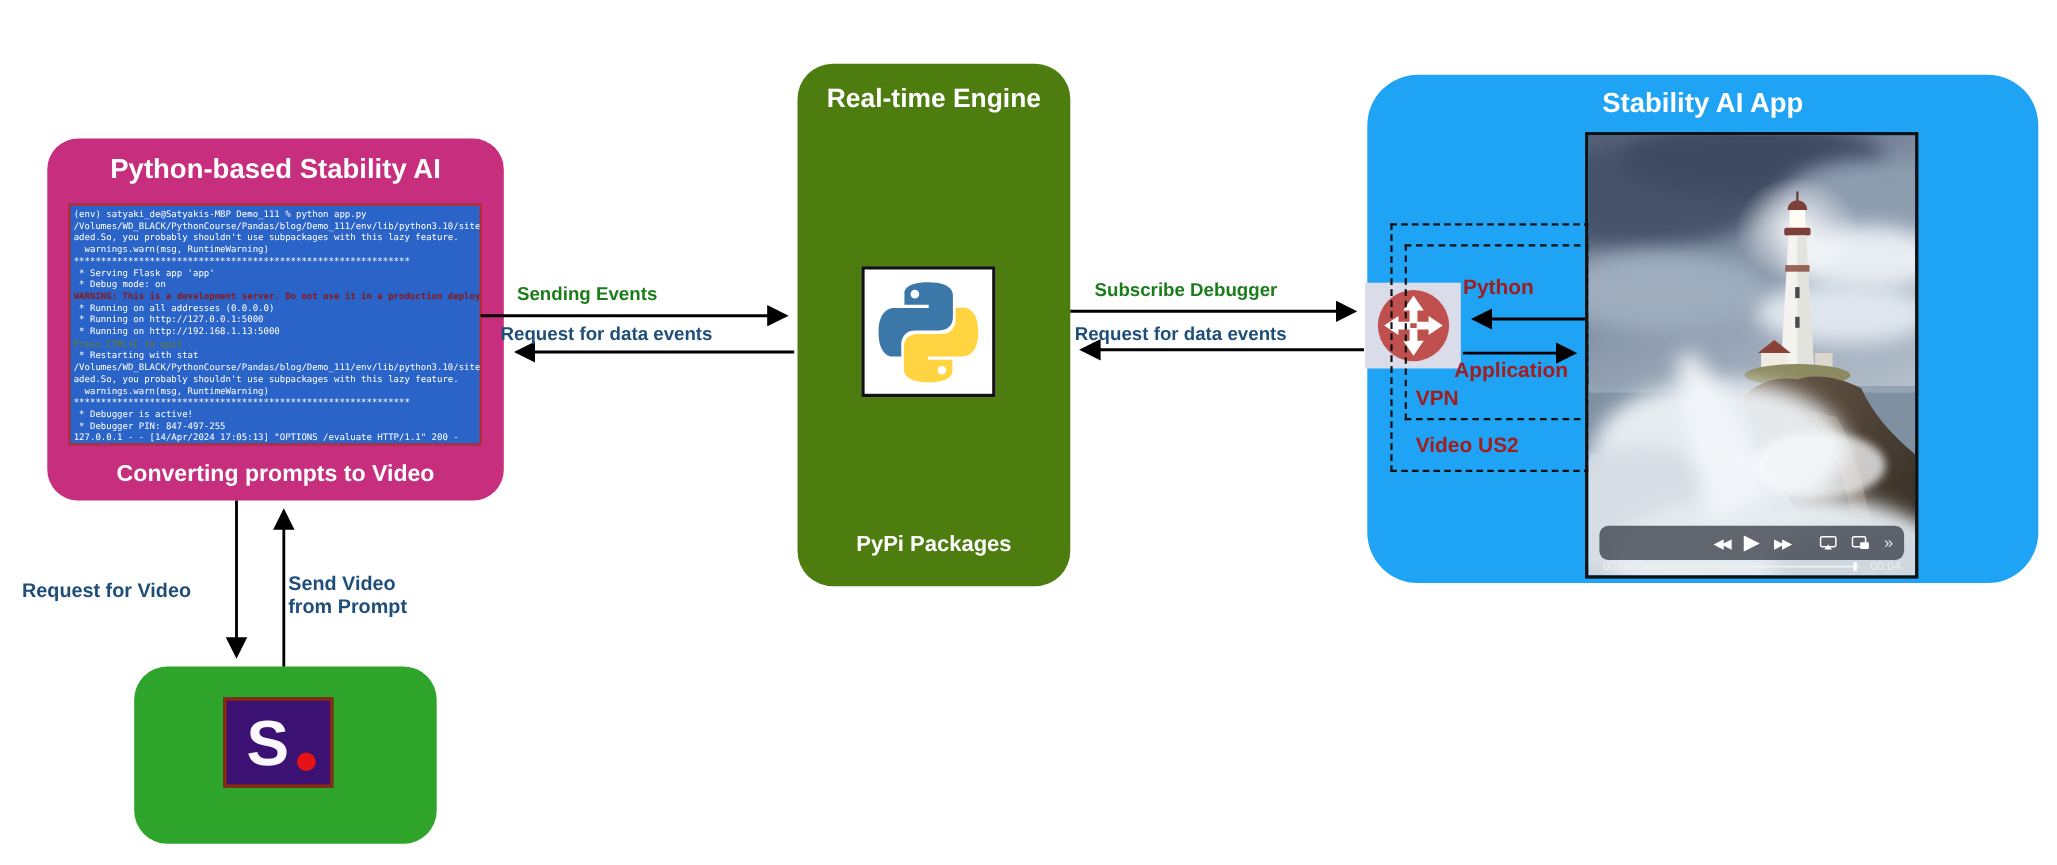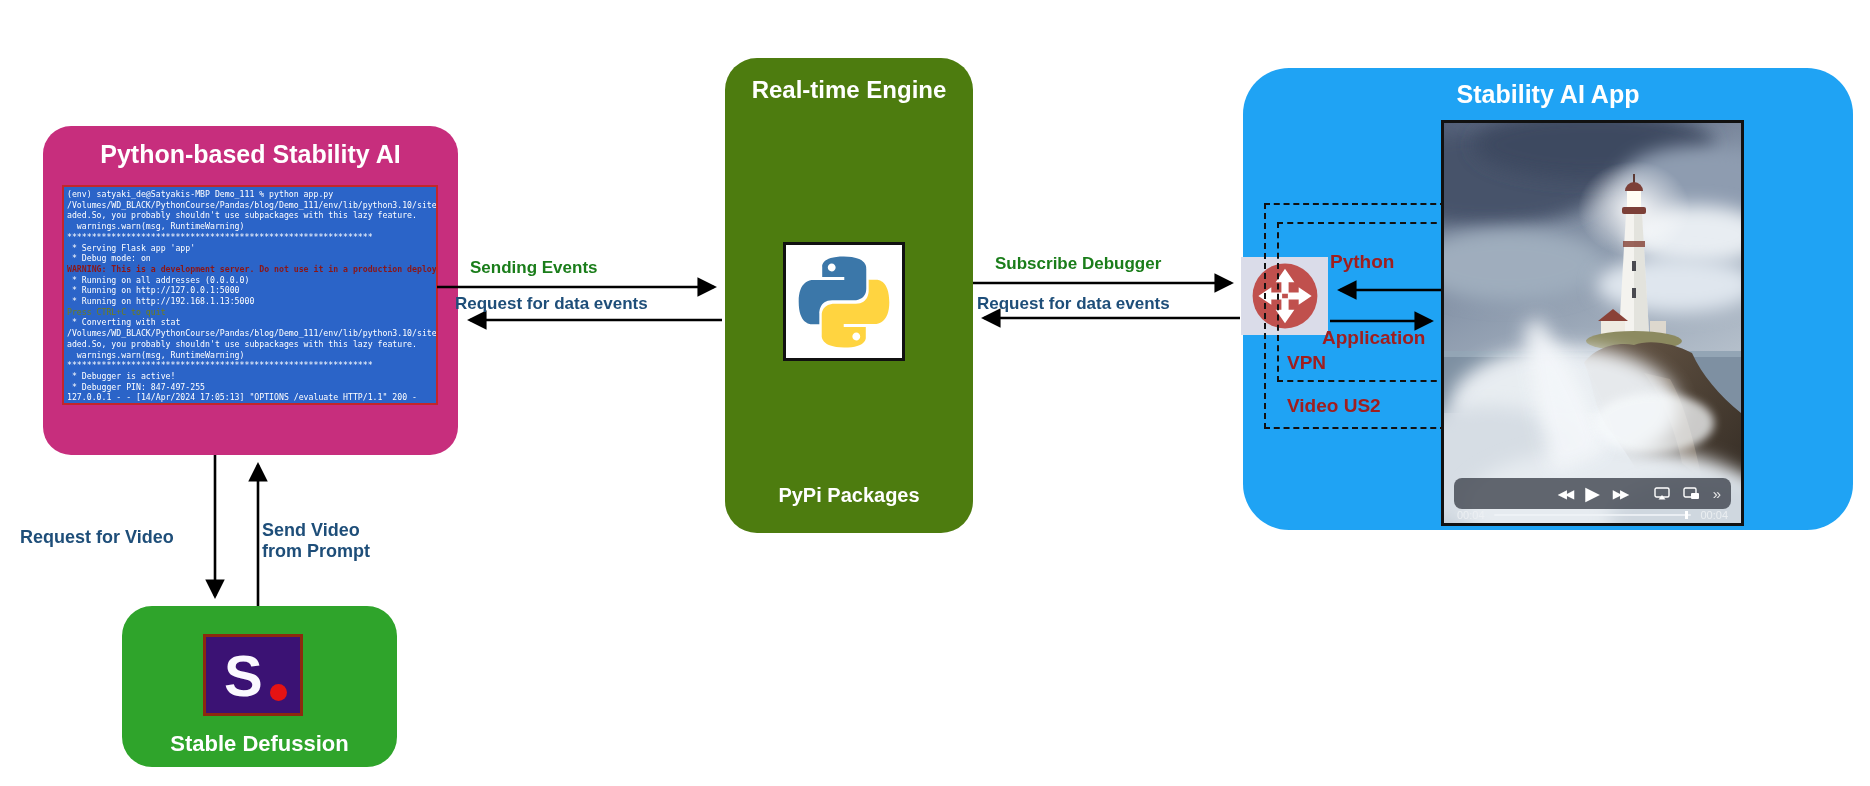--- a/index.html
+++ b/index.html
@@ -94,30 +94,31 @@
           <div class="tline ">aded.So, you probably shouldn't use subpackages with this lazy feature.</div>
           <div class="tline ">  warnings.warn(msg, RuntimeWarning)</div>
           <div class="tline ">**************************************************************</div>
           <div class="tline "> * Serving Flask app 'app'</div>
           <div class="tline "> * Debug mode: on</div>
           <div class="tline red">WARNING: This is a development server. Do not use it in a production deploy</div>
           <div class="tline "> * Running on all addresses (0.0.0.0)</div>
           <div class="tline "> * Running on http://127.0.0.1:5000</div>
           <div class="tline "> * Running on http://192.168.1.13:5000</div>
           <div class="tline olive">Press CTRL+C to quit</div>
-          <div class="tline "> * Converting with stat</div>
+          <div class="tline "> * Restarting with stat</div>
           <div class="tline ">/Volumes/WD_BLACK/PythonCourse/Pandas/blog/Demo_111/env/lib/python3.10/site</div>
           <div class="tline ">aded.So, you probably shouldn't use subpackages with this lazy feature.</div>
           <div class="tline ">  warnings.warn(msg, RuntimeWarning)</div>
           <div class="tline ">**************************************************************</div>
           <div class="tline "> * Debugger is active!</div>
           <div class="tline "> * Debugger PIN: 847-497-255</div>
           <div class="tline ">127.0.0.1 - - [14/Apr/2024 17:05:13] "OPTIONS /evaluate HTTP/1.1" 200 -</div>
         </div>
     </div>
+    <div class="box-caption">Converting prompts to Video</div>
   </div>
 
   <div class="box orange">
     <div class="box-title">Real-time Engine</div>
     <div class="pylogo-frame">
       <svg viewBox="0 0 100 100">
         <path fill="#3B77A9" d="M49.9,2.6c-24.1,0-22.6,10.5-22.6,10.5l0,10.8h23v3.2H18.2c0,0-15.4-1.7-15.4,22.6 c0,24.3,13.5,23.4,13.5,23.4h8V61.8c0,0-0.4-13.5,13.3-13.5h22.8c0,0,12.8,0.2,12.8-12.4V15.3C73.2,15.3,75.1,2.6,49.9,2.6z M37.2,9.9c2.3,0,4.1,1.9,4.1,4.1c0,2.3-1.9,4.1-4.1,4.1c-2.3,0-4.1-1.9-4.1-4.1C33.1,11.7,34.9,9.9,37.2,9.9z"></path>
         <path fill="#FFD440" d="M50.1,97.4c24.1,0,22.6-10.5,22.6-10.5l0-10.8h-23v-3.2h32.1c0,0,15.4,1.7,15.4-22.6 c0-24.3-13.5-23.4-13.5-23.4h-8v11.3c0,0,0.4,13.5-13.3,13.5H39.6c0,0-12.8-0.2-12.8,12.4v20.9C26.8,84.7,24.9,97.4,50.1,97.4z M62.8,90.1c-2.3,0-4.1-1.9-4.1-4.1c0-2.3,1.9-4.1,4.1-4.1c2.3,0,4.1,1.9,4.1,4.1C66.9,88.3,65.1,90.1,62.8,90.1z"></path>
       </svg>
     </div>
@@ -224,21 +225,20 @@
         <span class="vc-time r">00:04</span>
       </div>
     </div>
   </div>
 
   <div class="box green">
     <div class="sd-logo">
       <span class="sd-s">S</span>
       <span class="sd-dot"></span>
     </div>
-    <div class="box-caption">Stable Defussion</div>
   </div>
 
   <svg id="arrows">
     <defs>
       <marker id="ah" viewBox="0 0 10 10" refX="8.5" refY="5" markerWidth="7.5" markerHeight="7.5" orient="auto-start-reverse">
         <path d="M0,0 L10,5 L0,10 z" fill="#000"></path>
       </marker>
     </defs>
     <g stroke="#000" stroke-width="2.6">
       <line x1="437" y1="287" x2="714" y2="287" marker-end="url(#ah)"></line>

